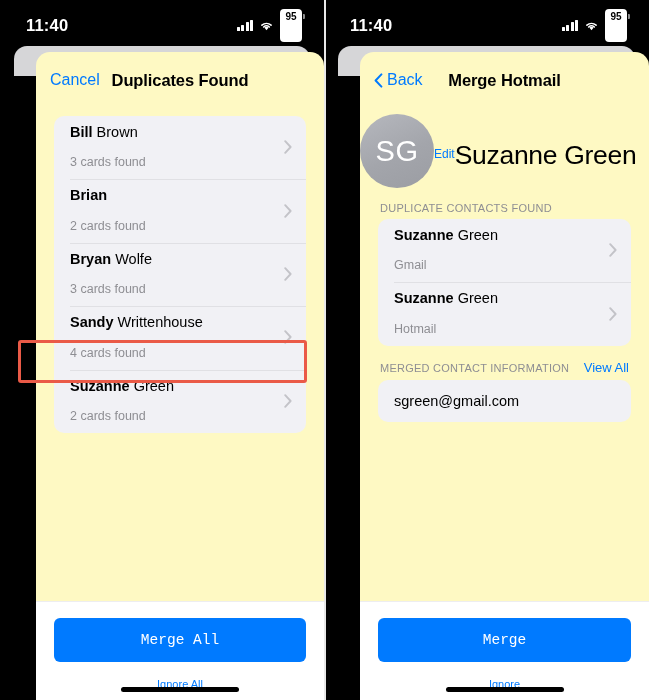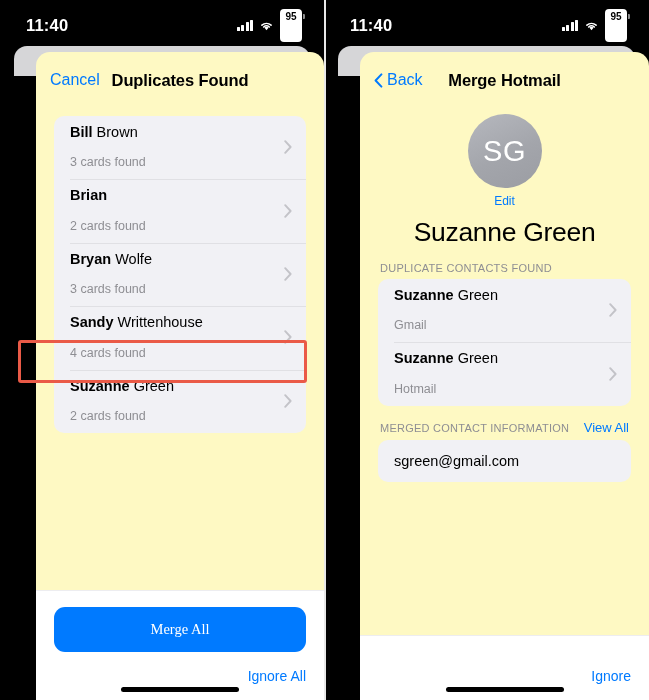--- a/index.html
+++ b/index.html
@@ -216,21 +216,21 @@
     letter-spacing: 0.25px;
   }
   .section-action {
     font-size: 13px;
     color: #007aff;
   }
 
   
   .contact-head {
     display: flex;
-    flex-direction: column;
+    flex-direction: row;
     align-items: center;
     padding-top: 6px;
   }
   .avatar {
     width: 74px;
     height: 74px;
     border-radius: 50%;
     background: linear-gradient(155deg, #b6b8be 0%, #a3a5ab 55%, #9b9da3 100%);
     display: flex;
     align-items: center;
@@ -273,34 +273,34 @@
     padding: 16px 18px 0 18px;
   }
   .btn-primary {
     display: block;
     width: 100%;
     background: #007aff;
     color: #ffffff;
     font-size: 14.5px;
     text-align: center;
     border: none;
-    border-radius: 11px;
+    border-radius: 6px;
     padding: 14px 0;
-    font-family: Liberation Serif, serif;
+    font-family: Liberation Mono, monospace;
     cursor: pointer;
   }
   .btn-plain {
     display: block;
     width: 100%;
     background: transparent;
     color: #007aff;
-    font-size: 14px;
-    text-align: right;
+    font-size: 11px;
+    text-align: center;
     border: none;
-    padding: 16px 0 16px 0;
+    padding: 16px 0 10px 0;
     font-family: inherit;
     cursor: pointer;
   }
 
   .home-indicator {
     position: absolute;
     bottom: 8px;
     left: 50%;
     transform: translateX(-50%);
     width: 118px;
@@ -527,20 +527,21 @@
       <div class="section-head">
         <div class="section-label">MERGED CONTACT INFORMATION</div>
         <div class="section-action">View All</div>
       </div>
 
       <div class="info-card">
         <div class="info-value">sgreen@gmail.com</div>
       </div>
 
       <div class="footer">
+        <button class="btn-primary">Merge</button>
         <button class="btn-plain">Ignore</button>
         <div class="home-indicator"></div>
       </div>
 
     </div>
 
   </div>
 
 </div>
 

